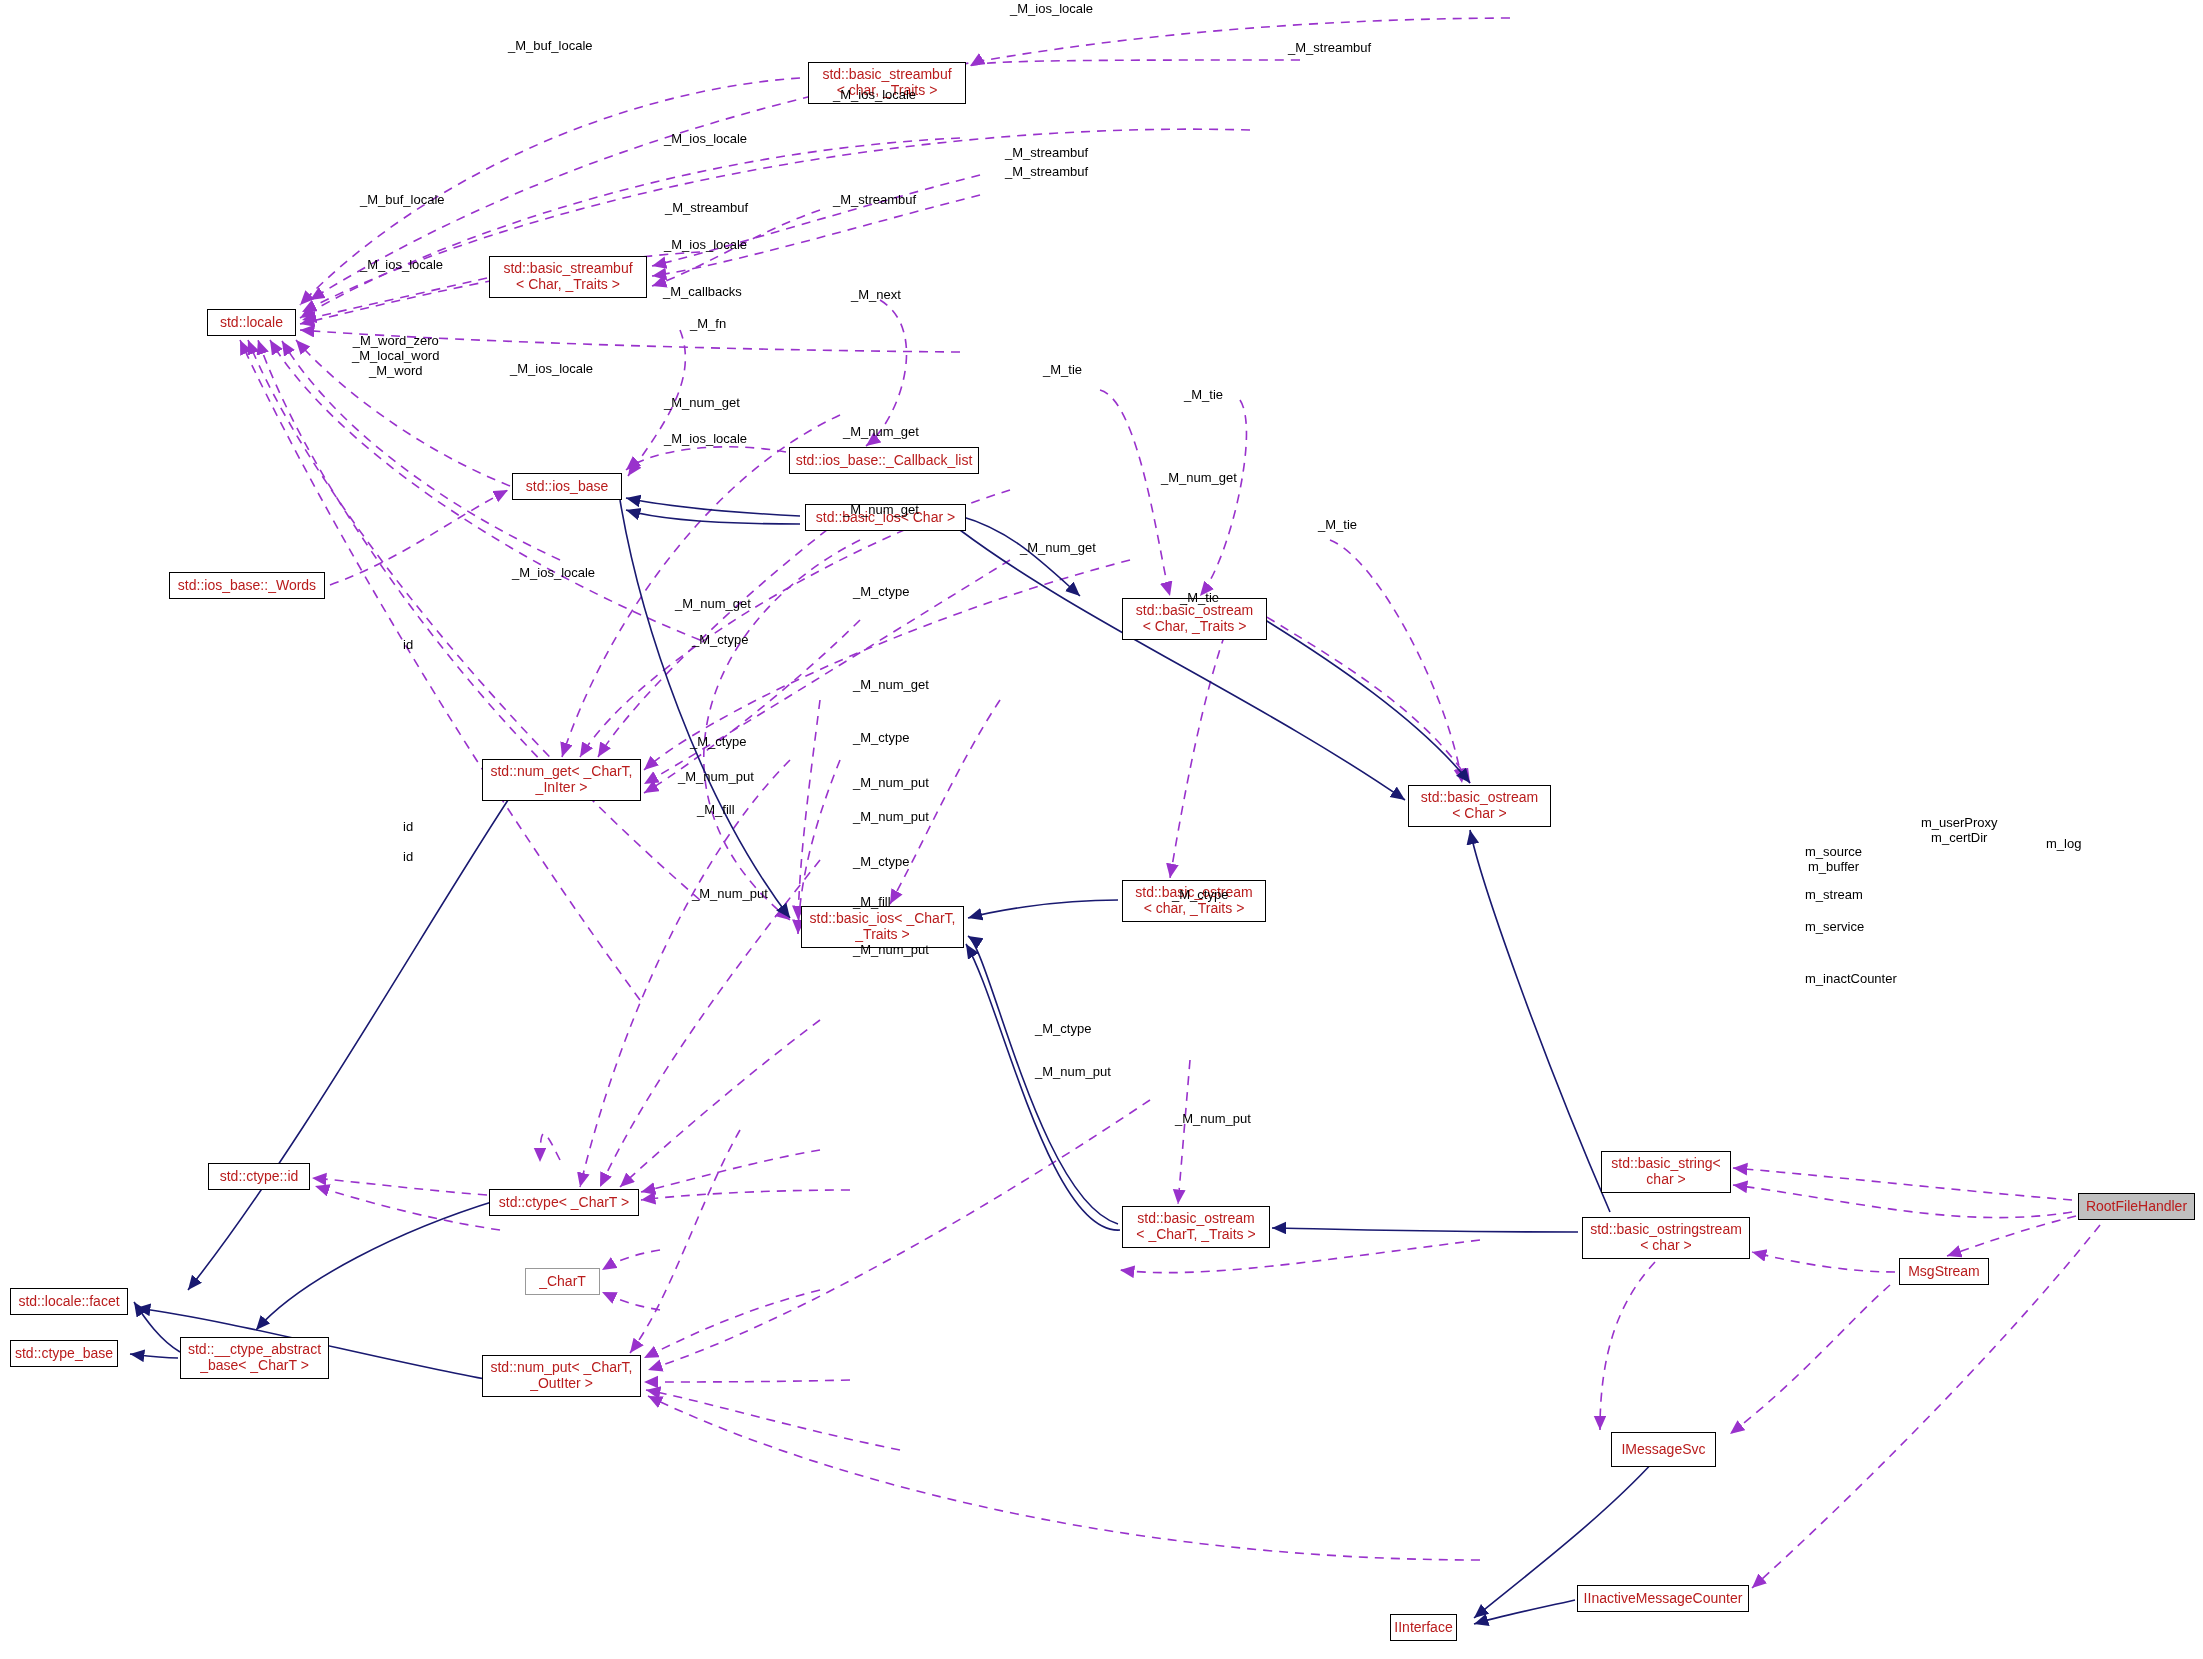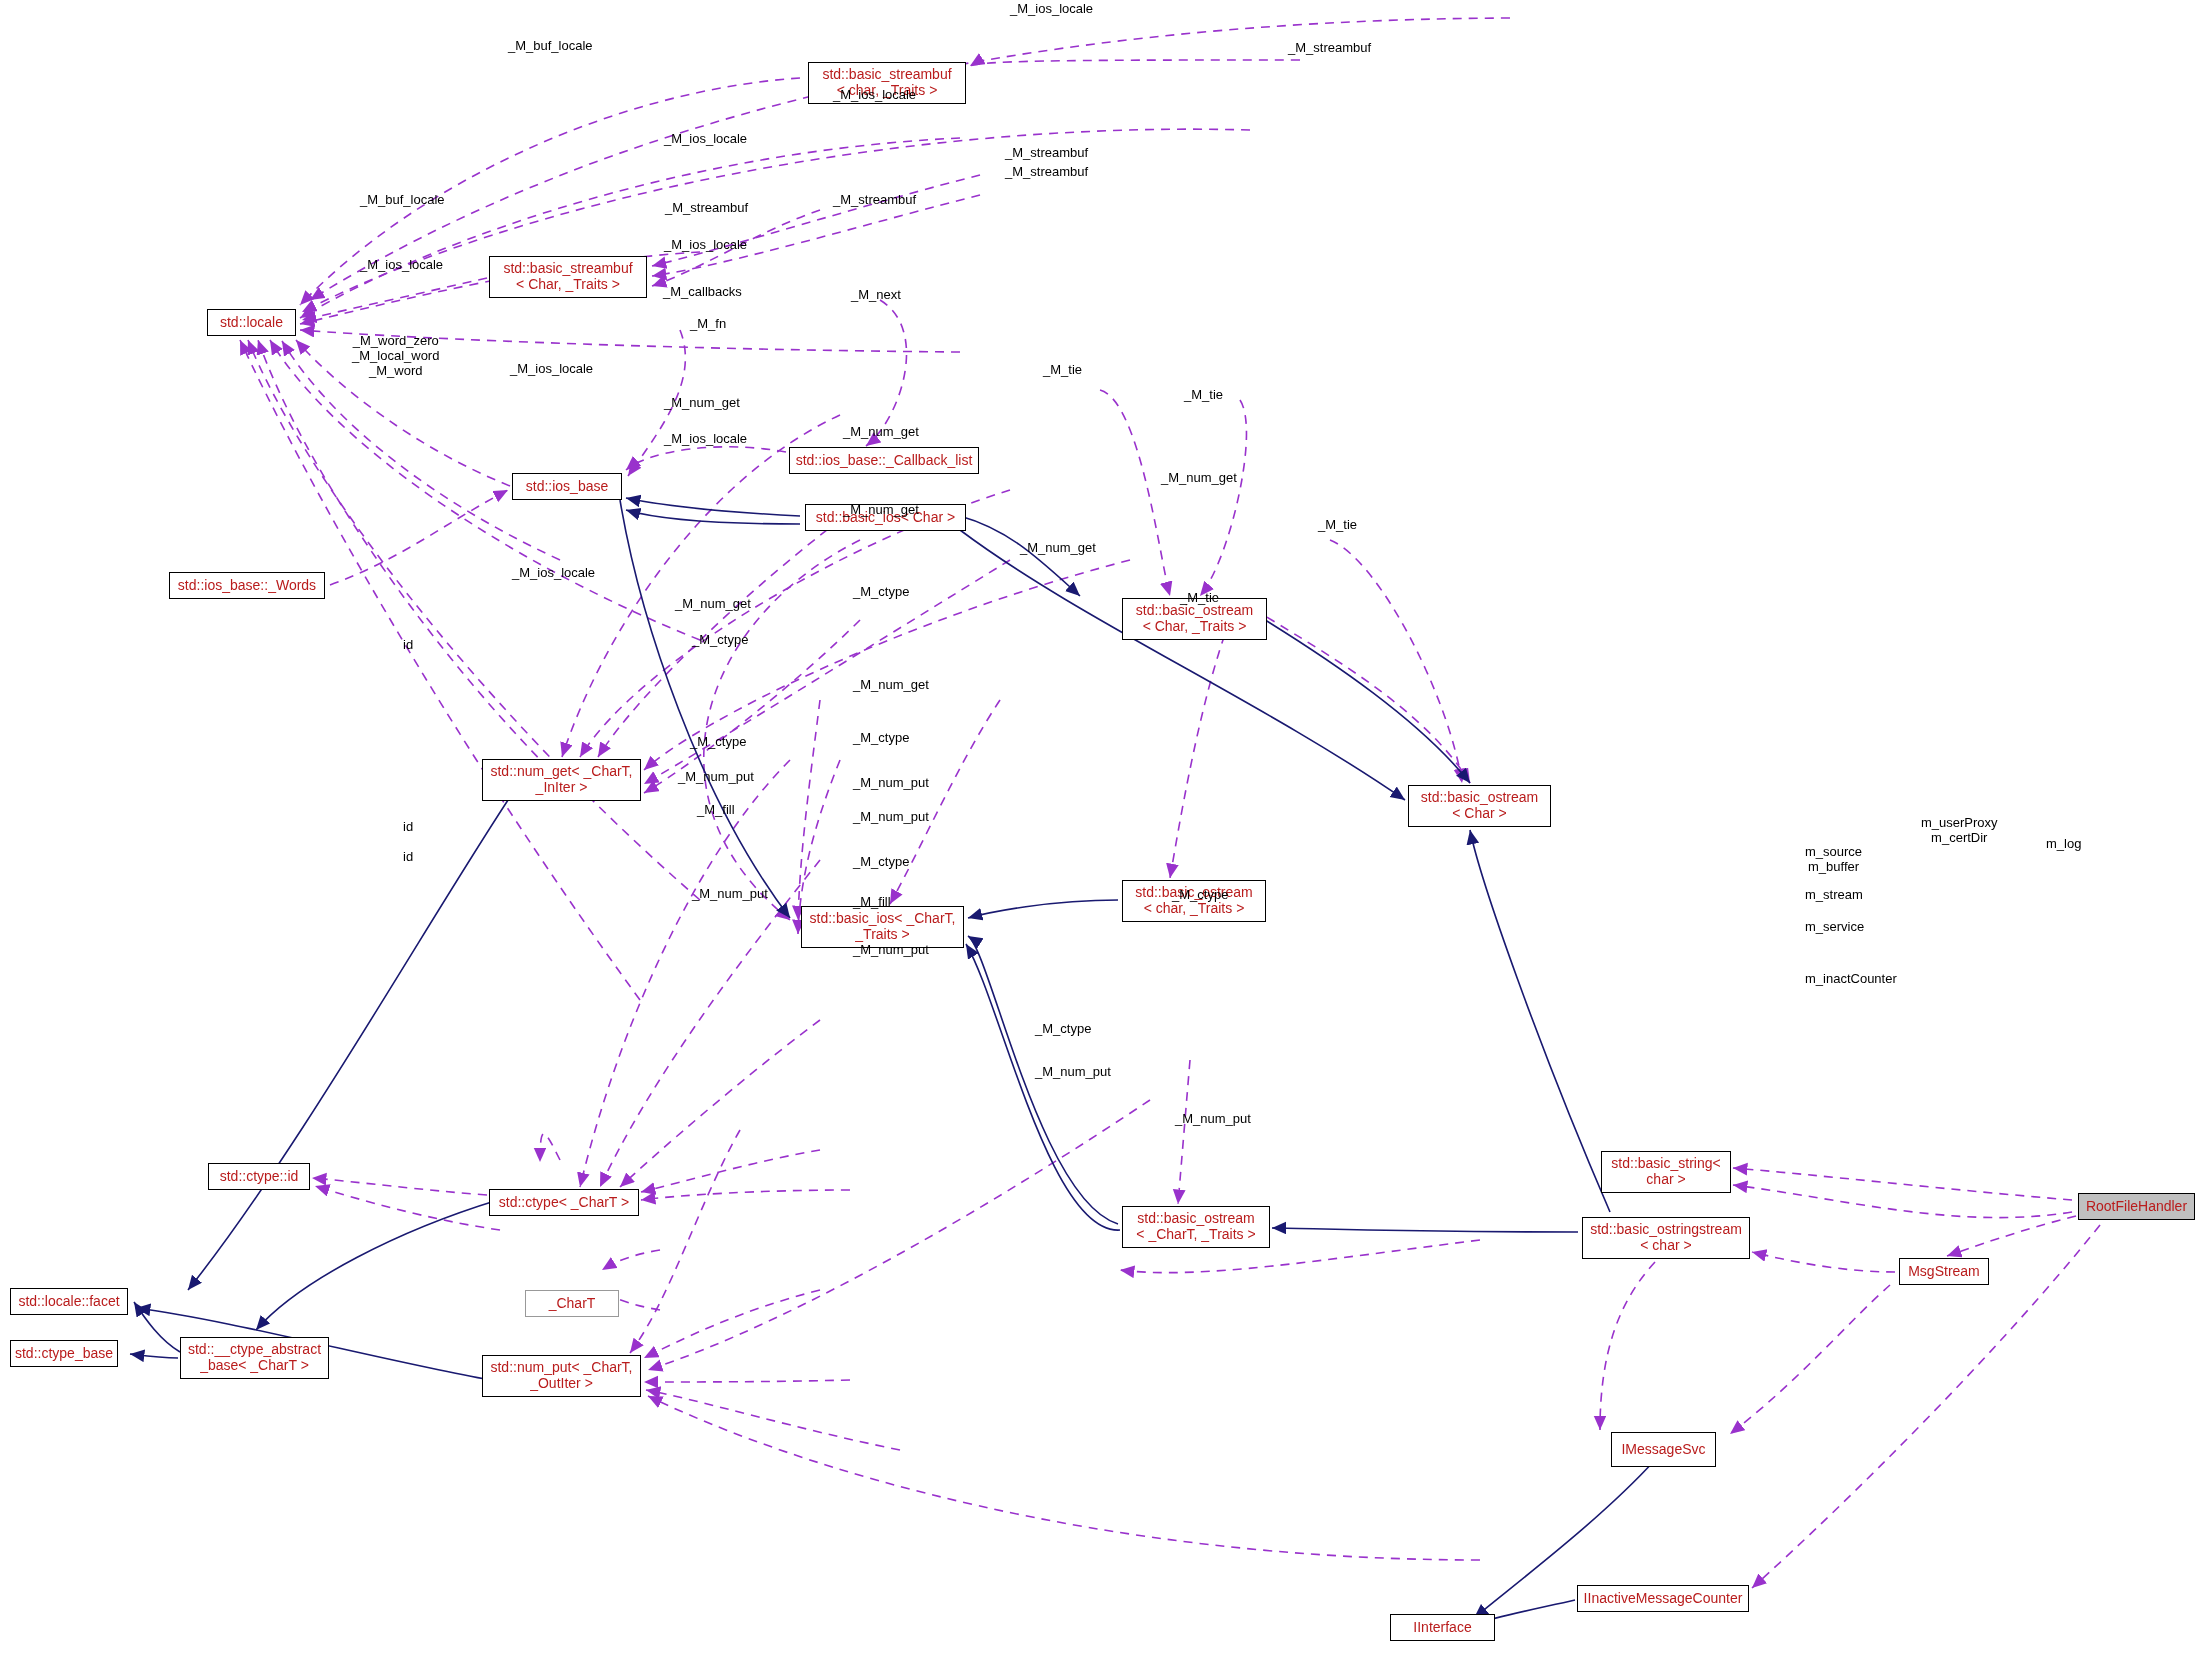--- a/index.html
+++ b/index.html
@@ -143,38 +143,38 @@
       <div class="node" style="left: 482px; top: 759px; width: 159px; height: 42px;">std::num_get&lt; _CharT,
 _InIter &gt;</div>
       <div class="node" style="left: 1408px; top: 785px; width: 143px; height: 42px;">std::basic_ostream
 &lt; Char &gt;</div>
       <div class="node" style="left: 801px; top: 906px; width: 163px; height: 42px;">std::basic_ios&lt; _CharT,
 _Traits &gt;</div>
       <div class="node" style="left: 1122px; top: 880px; width: 144px; height: 42px;">std::basic_ostream
 &lt; char, _Traits &gt;</div>
       <div class="node" style="left: 208px; top: 1163px; width: 102px; height: 27px;">std::ctype::id</div>
       <div class="node" style="left: 489px; top: 1189px; width: 150px; height: 27px;">std::ctype&lt; _CharT &gt;</div>
-      <div class="node faint" style="left: 525px; top: 1268px; width: 94px; height: 27px; margin-top: 22px;">_CharT</div>
+      <div class="node faint" style="left: 525px; top: 1268px; width: 75px; height: 27px;">_CharT</div>
       <div class="node" style="left: 10px; top: 1288px; width: 118px; height: 27px;">std::locale::facet</div>
       <div class="node" style="left: 10px; top: 1340px; width: 108px; height: 27px;">std::ctype_base</div>
       <div class="node" style="left: 180px; top: 1337px; width: 149px; height: 42px;">std::__ctype_abstract
 _base&lt; _CharT &gt;</div>
       <div class="node" style="left: 482px; top: 1355px; width: 159px; height: 42px;">std::num_put&lt; _CharT,
 _OutIter &gt;</div>
       <div class="node" style="left: 1122px; top: 1206px; width: 148px; height: 42px;">std::basic_ostream
 &lt; _CharT, _Traits &gt;</div>
       <div class="node" style="left: 1601px; top: 1151px; width: 130px; height: 42px;">std::basic_string&lt;
 char &gt;</div>
       <div class="node" style="left: 1582px; top: 1217px; width: 168px; height: 42px;">std::basic_ostringstream
 &lt; char &gt;</div>
       <div class="node" style="left: 1899px; top: 1258px; width: 90px; height: 27px;">MsgStream</div>
       <div class="node highlight" style="left: 2078px; top: 1193px; width: 117px; height: 27px;">RootFileHandler</div>
       <div class="node" style="left: 1611px; top: 1432px; width: 105px; height: 35px;">IMessageSvc</div>
       <div class="node" style="left: 1577px; top: 1585px; width: 172px; height: 27px;">IInactiveMessageCounter</div>
-      <div class="node" style="left: 1390px; top: 1614px; width: 105px; height: 27px;">IInterface</div>
+      <div class="node" style="left: 1390px; top: 1614px; width: 67px; height: 27px;">IInterface</div>
     </div>
   <div id="label-layer">
       <div class="edge-label" style="left: 1010px; top: 2px;">_M_ios_locale</div>
       <div class="edge-label" style="left: 508px; top: 39px;">_M_buf_locale</div>
       <div class="edge-label" style="left: 1288px; top: 41px;">_M_streambuf</div>
       <div class="edge-label" style="left: 833px; top: 88px;">_M_ios_locale</div>
       <div class="edge-label" style="left: 664px; top: 132px;">_M_ios_locale</div>
       <div class="edge-label" style="left: 1005px; top: 146px;">_M_streambuf</div>
       <div class="edge-label" style="left: 1005px; top: 165px;">_M_streambuf</div>
       <div class="edge-label" style="left: 360px; top: 193px;">_M_buf_locale</div>

